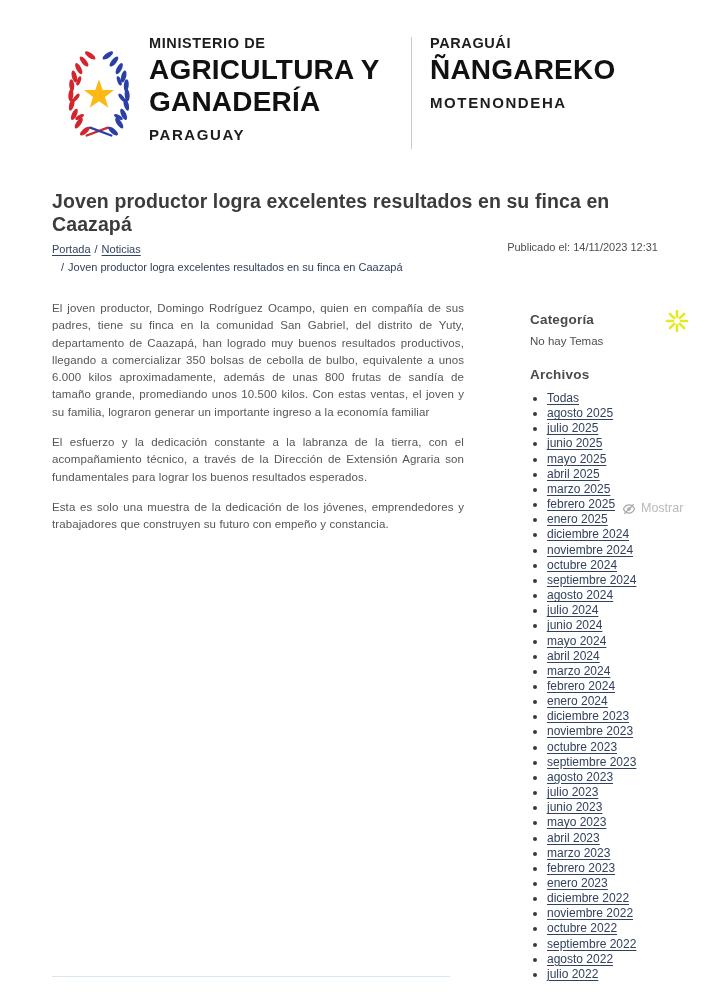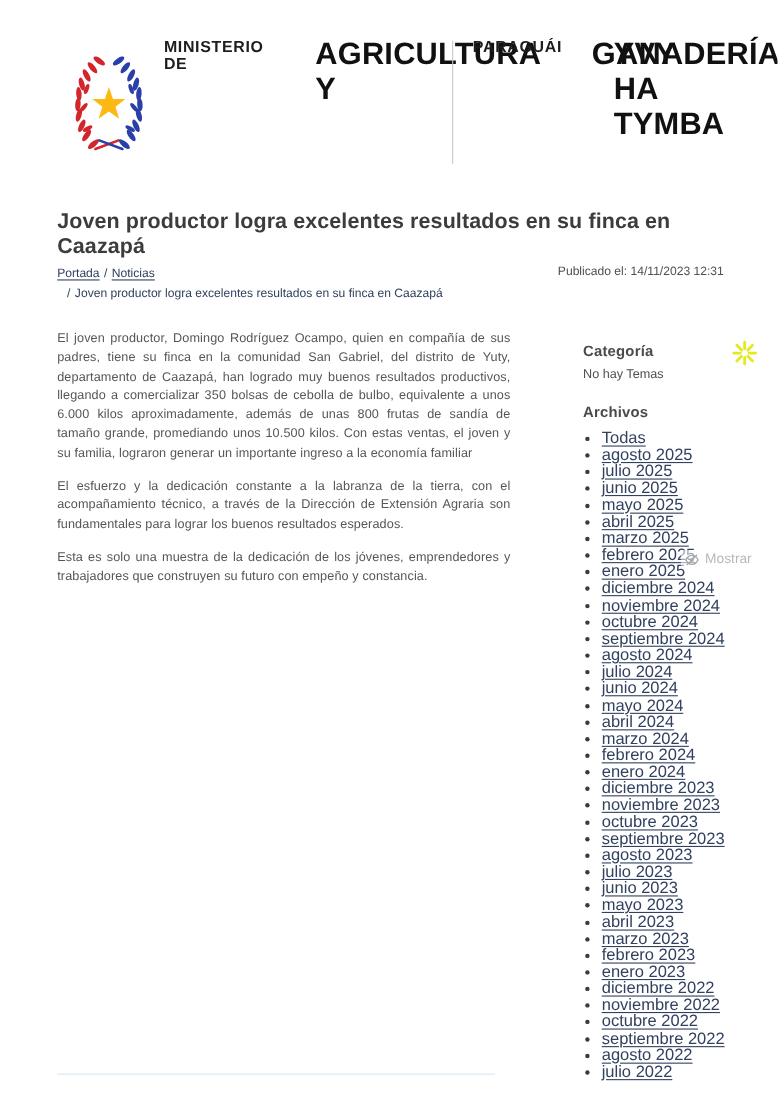--- a/index.html
+++ b/index.html
@@ -16,21 +16,21 @@
 
   
   .site-header {
     position: absolute;
     left: 55px;
     top: 33px;
     display: flex;
     align-items: flex-start;
   }
   .logo-wrap { width: 88px; height: 112px; margin-top: 6px; }
-  .hblock { display: flex; flex-direction: row; gap: 47px; }
+  .hblock { display: flex; flex-direction: column; }
   .hblock.left { margin-left: 6px; width: 248px; }
   .hblock.right { margin-left: 18px; }
   .h-sans-sm {
     font-size: 14.5px; font-weight: 700; color: #1d1d1d;
     letter-spacing: 0.6px; margin-top: 2px; margin-bottom: 3px;
   }
   .h-serif {
     font-family: Liberation Sans, sans-serif;
     font-size: 28px; font-weight: 700; color: #111111;
     line-height: 32px; letter-spacing: 0.2px;
@@ -88,21 +88,21 @@
     letter-spacing: 0.2px;
   }
   .sidebar-empty { font-size: 11.5px; color: #4f4f4f; margin-top: 8px; }
   .archives-heading { margin-top: 20px; }
   .archives-list {
     margin-top: 9px;
     padding-left: 17px;
     list-style: disc;
   }
   .archives-list li {
-    font-size: 15px; line-height: 15.15px;
+    font-size: 12px; line-height: 15.15px;
     color: #3b3b3b;
   }
   .archives-list a {
     color: #32415e; text-decoration: underline;
     text-underline-offset: 2px; cursor: pointer;
   }
 
   
   .a11y-widget {
     position: absolute; left: 664px; top: 308px;
@@ -164,27 +164,27 @@
         <path d="M64,106 L40,97" stroke="#2b3fa8" stroke-width="2.6" stroke-linecap="round" fill="none"></path>
 
         <polygon fill="#fdb913" points="50,42 54.2,54.2 67.1,54.4 56.8,62.2 60.6,74.6 50,67.2 39.4,74.6 43.2,62.2 32.9,54.4 45.8,54.2"></polygon>
       </svg>
     </div>
 
     <div class="hblock left">
       <div class="h-sans-sm">MINISTERIO DE</div>
       <div class="h-serif">AGRICULTURA Y</div>
       <div class="h-serif">GANADERÍA</div>
+      <div class="h-sans-md">PARAGUAY</div>
     </div>
 
     <div class="hdivider"></div>
 
     <div class="hblock right">
       <div class="h-sans-sm">PARAGUÁI</div>
-      <div class="h-serif">YVY HA TYMBA</div>
       <div class="h-serif">ÑANGAREKO</div>
       <div class="h-sans-md">MOTENONDEHA</div>
     </div>
   </header>
 
   <h1 class="page-title">Joven productor logra excelentes resultados en su finca en Caazapá</h1>
 
   <div class="meta-row">
     <div class="breadcrumb">
       <div>

